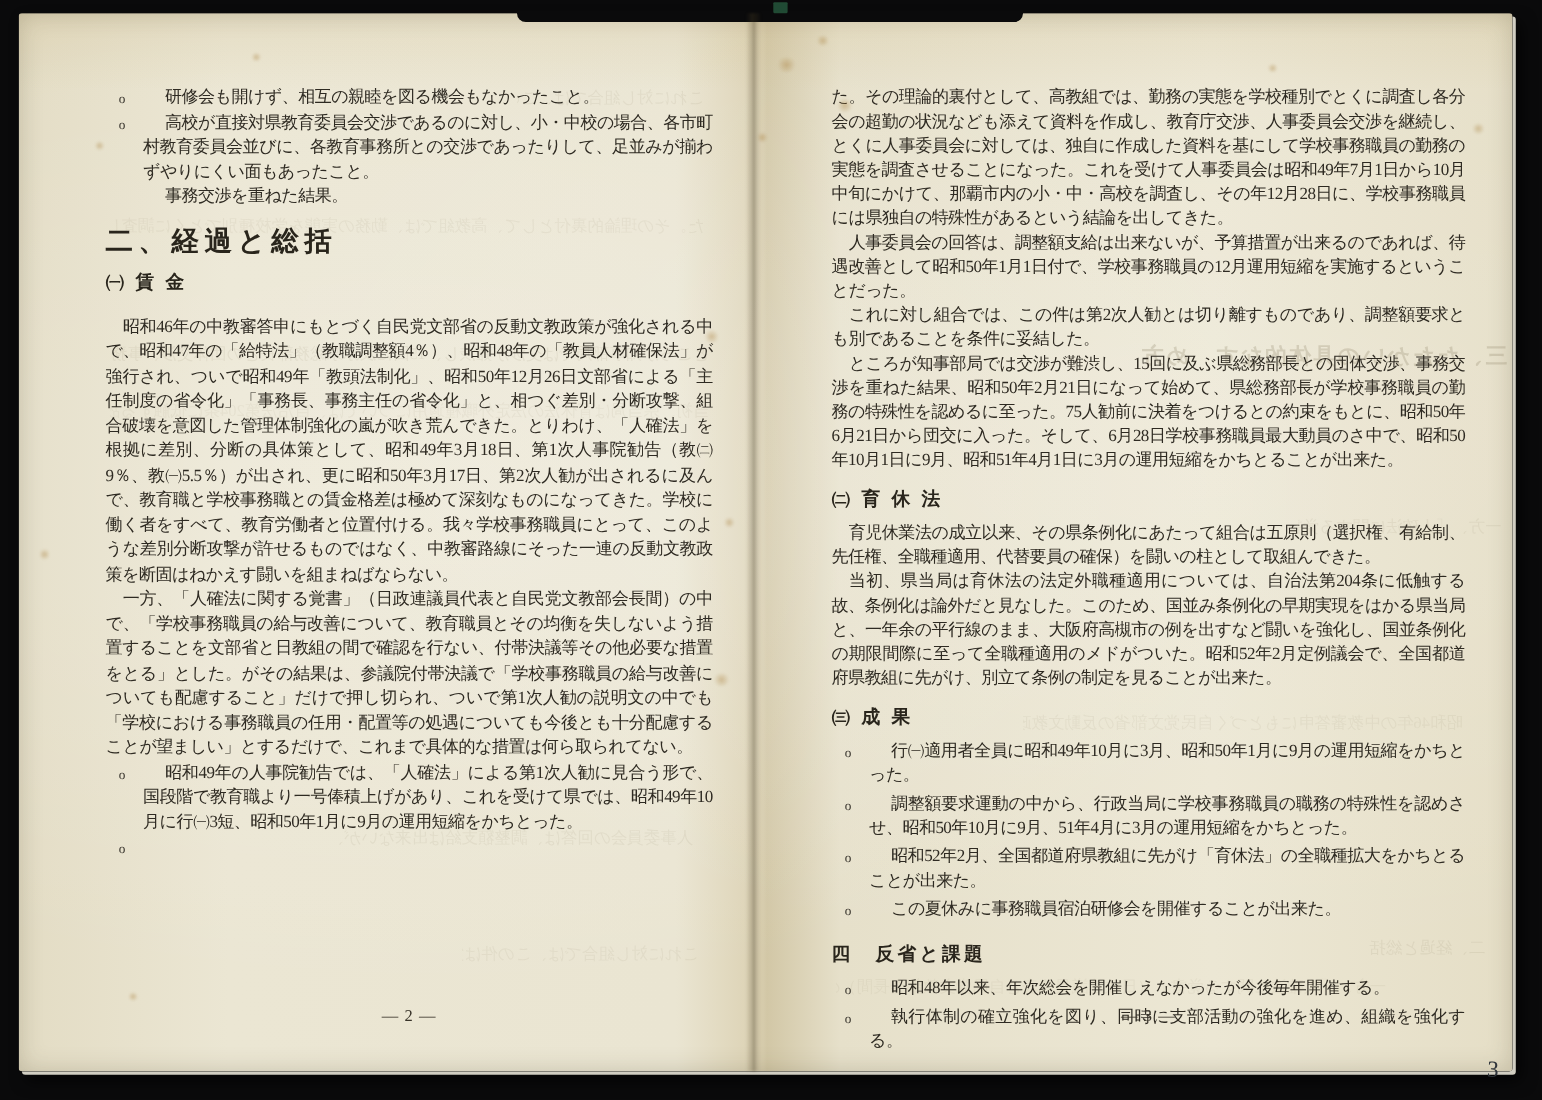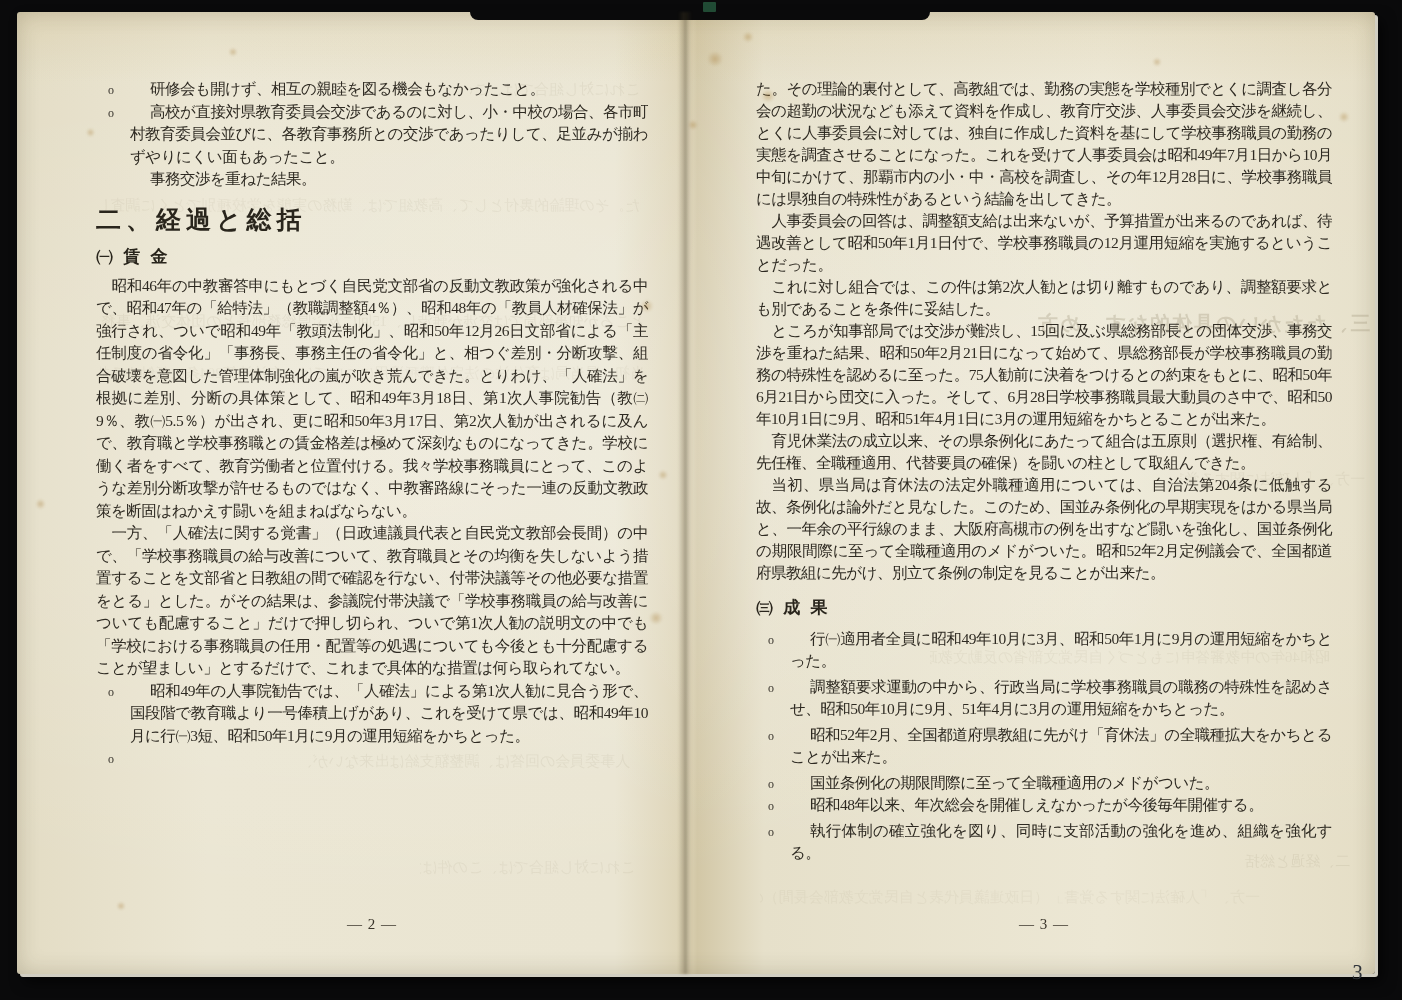--- a/index.html
+++ b/index.html
@@ -49,21 +49,21 @@
   }
   .gap4{margin-bottom:4px;}
   .h-main{
     font-size:25px;font-weight:bold;letter-spacing:5px;line-height:30px;
     margin:14px 0 10px 0;color:#29251c;text-indent:0;
   }
   .h-sub{
     font-size:17px;font-weight:bold;letter-spacing:3px;line-height:24px;
     color:#29251c;text-indent:0;
   }
-  .h-sub.m1{margin:2px 0 6px 0;font-family:Liberation Serif, serif;}
+  .h-sub.m1{margin:2px 0 18px 0;font-family:Liberation Serif, serif;}
   .h-sub.m2{margin:12px 0 8px 0;}
   .h-sub.m3{margin:18px 0 8px 0;}
   .pagenum{
     position:absolute;z-index:3;top:916px;text-align:center;
     font-size:15px;letter-spacing:1px;color:#383329;
   }
   .pagenum.pn-left{left:96px;width:552px;}
   .pagenum.pn-right{left:756px;width:576px;}
   
   .bleed{
@@ -122,35 +122,37 @@
     <span class="mark">o</span>
   </div>
 </div>
 <div class="pagenum pn-left">— 2 —</div>
 
 <div class="col col-right">
   <div class="blk p0">た。その理論的裏付として、高教組では、勤務の実態を学校種別でとくに調査し各分会の超勤の状況なども添えて資料を作成し、教育庁交渉、人事委員会交渉を継続し、とくに人事委員会に対しては、独自に作成した資料を基にして学校事務職員の勤務の実態を調査させることになった。これを受けて人事委員会は昭和49年7月1日から10月中旬にかけて、那覇市内の小・中・高校を調査し、その年12月28日に、学校事務職員には県独自の特殊性があるという結論を出してきた。</div>
   <div class="blk p">人事委員会の回答は、調整額支給は出来ないが、予算措置が出来るのであれば、待遇改善として昭和50年1月1日付で、学校事務職員の12月運用短縮を実施するということだった。</div>
   <div class="blk p">これに対し組合では、この件は第2次人勧とは切り離すものであり、調整額要求とも別であることを条件に妥結した。</div>
   <div class="blk p">ところが知事部局では交渉が難渋し、15回に及ぶ県総務部長との団体交渉、事務交渉を重ねた結果、昭和50年2月21日になって始めて、県総務部長が学校事務職員の勤務の特殊性を認めるに至った。75人勧前に決着をつけるとの約束をもとに、昭和50年6月21日から団交に入った。そして、6月28日学校事務職員最大動員のさ中で、昭和50年10月1日に9月、昭和51年4月1日に3月の運用短縮をかちとることが出来た。</div>
+  <div class="blk h-sub m2">㈡ 育 休 法</div>
   <div class="blk p">育児休業法の成立以来、その県条例化にあたって組合は五原則（選択権、有給制、先任権、全職種適用、代替要員の確保）を闘いの柱として取組んできた。</div>
   <div class="blk p">当初、県当局は育休法の法定外職種適用については、自治法第204条に低触する故、条例化は論外だと見なした。このため、国並み条例化の早期実現をはかる県当局と、一年余の平行線のまま、大阪府高槻市の例を出すなど闘いを強化し、国並条例化の期限間際に至って全職種適用のメドがついた。昭和52年2月定例議会で、全国都道府県教組に先がけ、別立て条例の制定を見ることが出来た。</div>
   <div class="blk h-sub m2">㈢ 成 果</div>
   <div class="blk bullet gap4">
     <span class="mark">o</span><span>行㈠適用者全員に昭和49年10月に3月、昭和50年1月に9月の運用短縮をかちとった。</span>
   </div>
   <div class="blk bullet gap4">
     <span class="mark">o</span><span>調整額要求運動の中から、行政当局に学校事務職員の職務の特殊性を認めさせ、昭和50年10月に9月、51年4月に3月の運用短縮をかちとった。</span>
   </div>
   <div class="blk bullet gap4">
     <span class="mark">o</span><span>昭和52年2月、全国都道府県教組に先がけ「育休法」の全職種拡大をかちとることが出来た。</span>
   </div>
   <div class="blk bullet">
-    <span class="mark">o</span><span>国並条例化の期限間際に至って全職種適用のメドがついた。</span>
+    <span class="mark">o</span><span>この夏休みに事務職員宿泊研修会を開催することが出来た。</span>
   </div>
+  <div class="blk h-sub m3">四　反省と課題</div>
   <div class="blk bullet gap4">
     <span class="mark">o</span><span>昭和48年以来、年次総会を開催しえなかったが今後毎年開催する。</span>
   </div>
   <div class="blk bullet">
     <span class="mark">o</span><span>執行体制の確立強化を図り、同時に支部活動の強化を進め、組織を強化する。</span>
   </div>
 </div>
 <div class="pagenum pn-right">— 3 —</div>
 
 <div class="fox" style="left:706px;top:52px;width:18px;height:14px;"></div>

